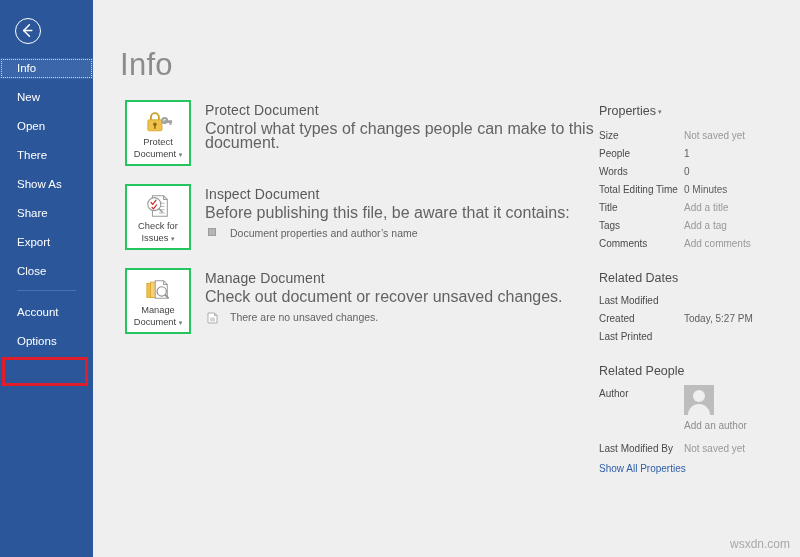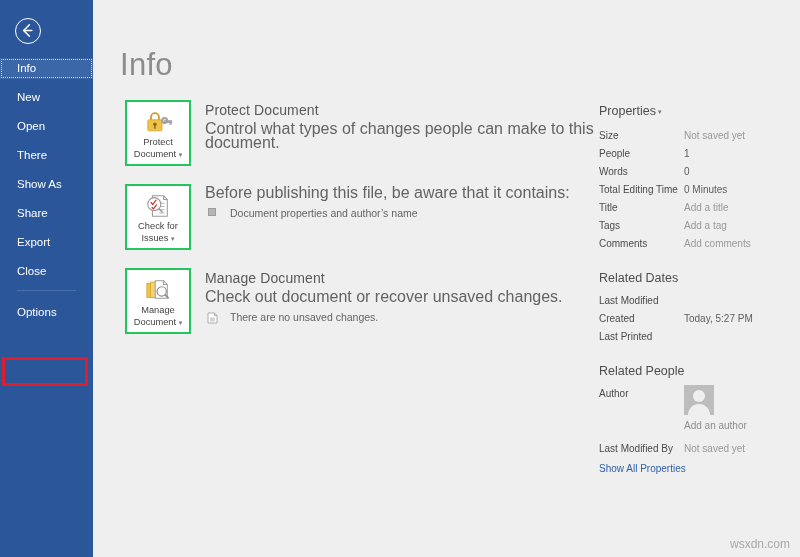--- a/index.html
+++ b/index.html
@@ -326,20 +326,23 @@
       </div>
       <div class="nav-item">
         <span>Export</span>
       </div>
       <div class="nav-item">
         <span>Close</span>
       </div>
 
       <div class="nav-sep"></div>
 
+      <div class="nav-item">
+        <span>Account</span>
+      </div>
       <div class="nav-item boxed">
         <span>Options</span>
       </div>
     </div>
 
     <div class="red-box"></div>
   </div>
 
   <div class="content">
 
@@ -389,20 +392,21 @@
               <line x1="16" y1="17" x2="19.5" y2="20.5" stroke="#9b9b9b" stroke-width="1.6" stroke-linecap="round"></line>
             </svg>
           </div>
           <div class="btn-label">
             <span>Check for</span><br>
             <span>Issues</span>
             <span class="caret">▾</span>
           </div>
         </div>
         <div class="card-body">
+          <div class="card-title">Inspect Document</div>
           <div class="card-desc">Before publishing this file, be aware that it contains:</div>
           <div class="card-note">
             <span class="note-icon">
               <svg width="8" height="8" viewBox="0 0 8 8" aria-hidden="true">
                 <rect x="0.5" y="0.5" width="7" height="7" fill="#b5b5b5" stroke="#9d9d9d" stroke-width="1"></rect>
               </svg>
             </span>
             <span>Document properties and author’s name</span>
           </div>
         </div>

